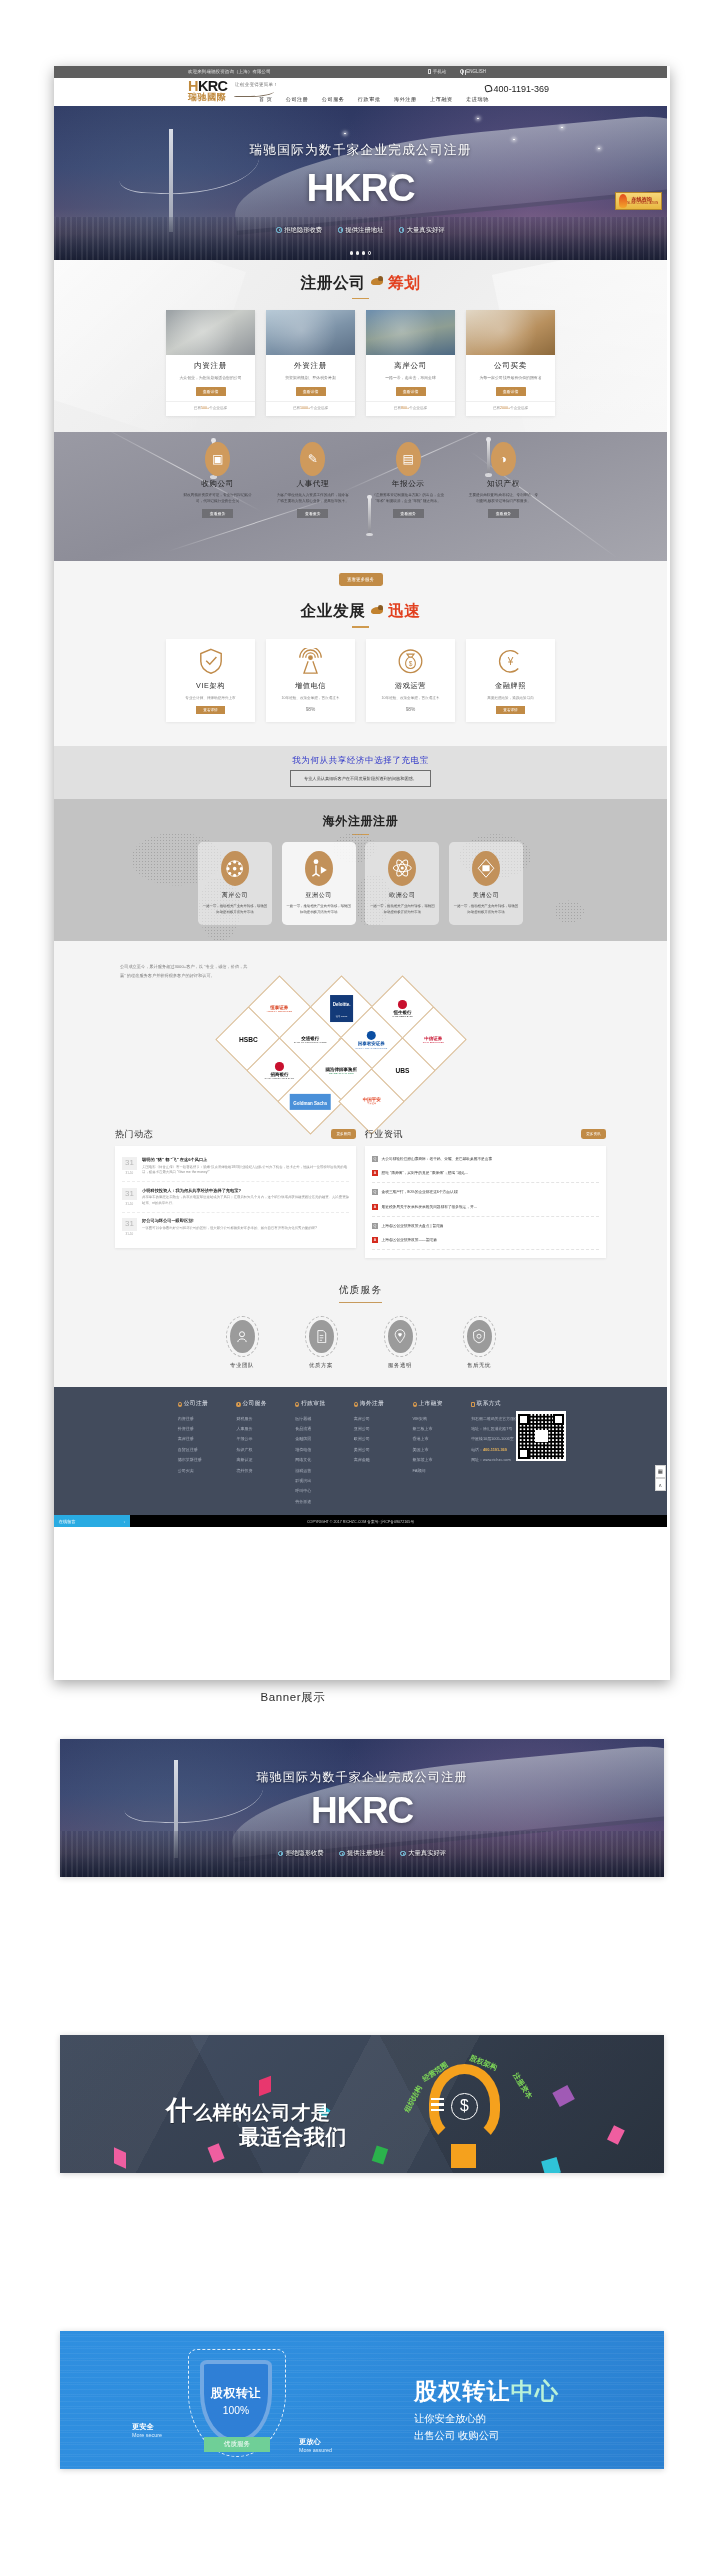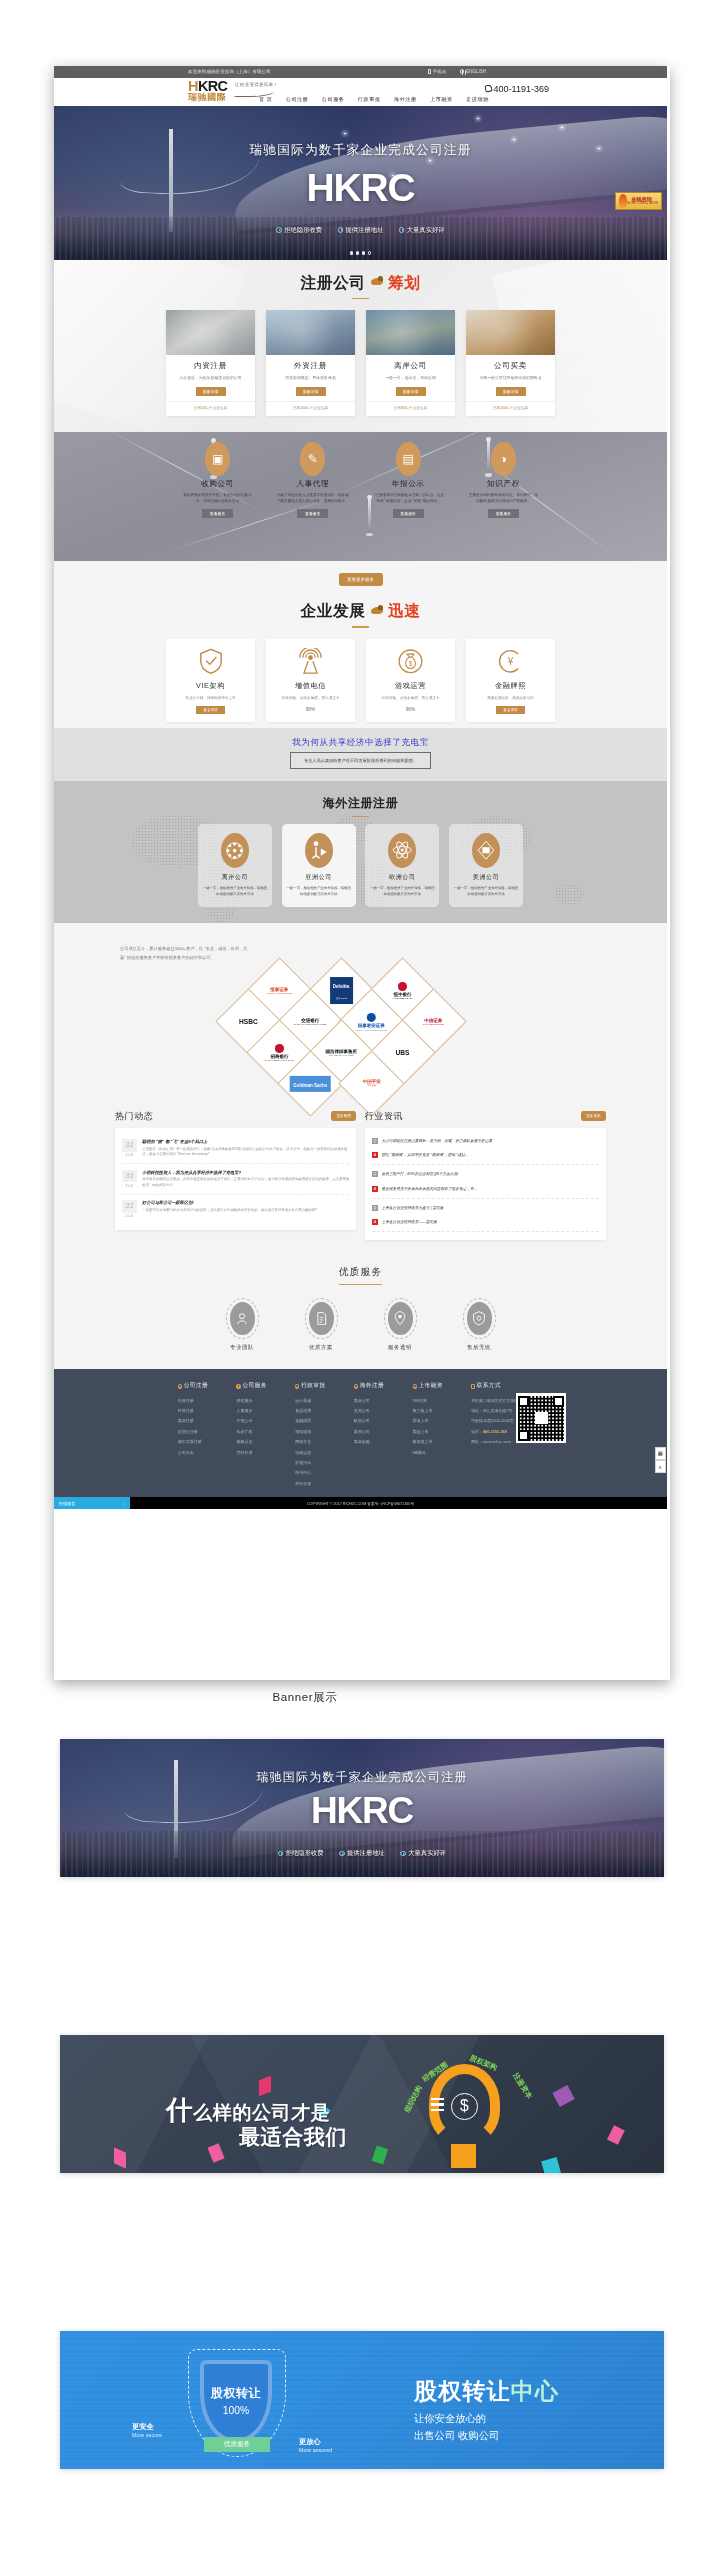--- a/index.html
+++ b/index.html
@@ -169,21 +169,21 @@
   }
   .srv h4 { font-size:7.6px; color:#1f1f1f; font-weight:normal; letter-spacing:0.6px; margin-bottom:3px; }
   .srv p { font-size:3.6px; color:#3c3c40; line-height:6px; padding:0 4.8px; }
   .srv .btn { display:inline-block; margin-top:4.8px; width:31px; height:9px; line-height:9px; background:#6f6f74; color:#fff; font-size:3.9px; }
 
   
   .more-wrap { background:#f5f5f5; text-align:center; padding:11px 0 2.4px; }
   .pill { display:inline-block; background:#c18b46; color:#fff; font-size:4.5px; padding:3.6px 8.5px; border-radius:2.4px; }
 
   
-  .sec-dev { background:#f5f5f5; padding-bottom:6px; }
+  .sec-dev { background:#f5f5f5; padding-bottom:24px; }
   .dev4 { display:flex; justify-content:center; gap:11px; margin-top:11px; }
   .dcard { width:89px; background:#fff; box-shadow:0 0.6px 3px rgba(0,0,0,.08); padding:9.7px 4.8px 7.2px; text-align:center; }
   .dcard .ico { width:26.6px; height:26.6px; margin:0 auto 6px; color:#c08b4a; display:flex; align-items:center; justify-content:center; }
   .dcard h4 { font-size:7.2px; color:#2b2b2b; font-weight:normal; letter-spacing:0.6px; margin-bottom:3.6px; }
   .dcard p { font-size:3.6px; color:#8a8a8a; line-height:6px; }
   .dcard .btn { display:inline-block; margin-top:5.4px; width:29px; height:8.5px; line-height:8.5px; background:#c18b46; color:#fff; font-size:3.6px; }
   .dcard .pct { margin-top:6.6px; font-size:4.8px; color:#767676; }
 
   
   .cta-strip { background:#e0e0e0; text-align:center; padding:9.7px 0 12px; }
@@ -235,21 +235,21 @@
   .dm .sub { font-size:2.2px; letter-spacing:0.1px; }
   .dm .chip { display:inline-block; padding:2.4px 3px; }
 
   
   .sec-news { background:#f4f4f4; padding-bottom:12px; }
   .news-wrap { width:491px; margin:0 auto; display:flex; gap:8.5px; }
   .news-col { flex:1; position:relative; }
   .news-col .hd { display:flex; align-items:center; justify-content:space-between; margin-bottom:4.8px; }
   .news-col .hd h4 { font-size:9px; color:#2d2d2d; font-weight:normal; letter-spacing:0.6px; }
   .news-col .hd .pill { font-size:3.6px; padding:3px 5.4px; }
-  .news-box { background:#fff; box-shadow:0 0.6px 2.4px rgba(0,0,0,.07); padding:6px 7.2px;font-style:italic; }
+  .news-box { background:#fff; box-shadow:0 0.6px 2.4px rgba(0,0,0,.07); padding:6px 7.2px; }
   .nitem { display:flex; gap:5.4px; padding:5.4px 0; border-bottom:0.6px dashed #ececec; }
   .nitem:last-child { border-bottom:none; }
   .ndate { width:14.5px; flex:0 0 14.5px; text-align:center; }
   .ndate .d { background:#f0f0f0; color:#b6b6b6; font-size:7.9px; line-height:12.7px; }
   .ndate .m { font-size:3px; color:#a9a9a9; margin-top:1.2px; }
   .ntxt .nt { font-size:4.2px; color:#222; font-weight:bold; margin-bottom:2.4px; }
   .ntxt .nd { font-size:3.4px; color:#8c8c8c; line-height:5.7px; }
   .qa { display:flex; gap:3.6px; padding:4.2px 0; align-items:flex-start; }
   .qa .tag { width:6px; height:6px; flex:0 0 6px; font-size:3.6px; color:#fff; text-align:center; line-height:6px; }
   .qa .tag.q { background:#9b9b9b; }
@@ -289,21 +289,21 @@
   }
   .qr .qbg:after{content:"";position:absolute;left:17px;top:17px;width:12px;height:11px;background:#fff;}
   .qr .finder { position:absolute; width:11px; height:11px; border:2.4px solid #000; background:#fff; }
   .sidebtns { position:absolute; right:1.2px; bottom:24px; width:11px; }
   .sidebtns div { width:11px; height:13.3px; background:#fff; border:0.6px solid #d2d2d2; display:flex; align-items:center; justify-content:center; font-size:5.4px; color:#555; }
   .copybar { background:#000; height:12px; display:flex; align-items:center; position:relative; }
   .copybar .chat { position:absolute; left:0; top:0; width:76px; height:12px; background:#29abe2; color:#fff; font-size:4.2px; display:flex; align-items:center; justify-content:space-between; padding:0 4.8px; }
   .copybar .cc { width:100%; text-align:center; font-size:3.7px; color:#cfcfcf; }
 
   
-  .showcase-title { position:absolute; left:0; top:1690px; width:586px; text-align:center; font-size:11.5px; color:#2a2a2a; letter-spacing:0.6px;margin-left:12px; }
+  .showcase-title { position:absolute; left:0; top:1690px; width:586px; text-align:center; font-size:11.5px; color:#2a2a2a; letter-spacing:0.6px; }
   .bshot { position:absolute; left:60px; width:604px; box-shadow:0 1.2px 6px rgba(0,0,0,.18); overflow:hidden; }
 
   .bn1 { top:1739px; height:138px; position:relative;
     background:
       radial-gradient(circle at 78% 72%, rgba(150,110,160,.45), transparent 42%),
       radial-gradient(circle at 18% 80%, rgba(90,120,150,.45), transparent 42%),
       linear-gradient(180deg,#2e3862 0%,#36406c 40%,#4a4369 66%,#6b5870 83%,#3c4460 100%); }
   .bn1 .city { position:absolute; left:0; bottom:0; width:100%; height:46px;
     background: repeating-linear-gradient(90deg, rgba(255,255,255,.07) 0 1.8px, transparent 1.8px 5.4px),
       linear-gradient(180deg, rgba(30,36,64,.2), rgba(22,26,46,.92)); }

